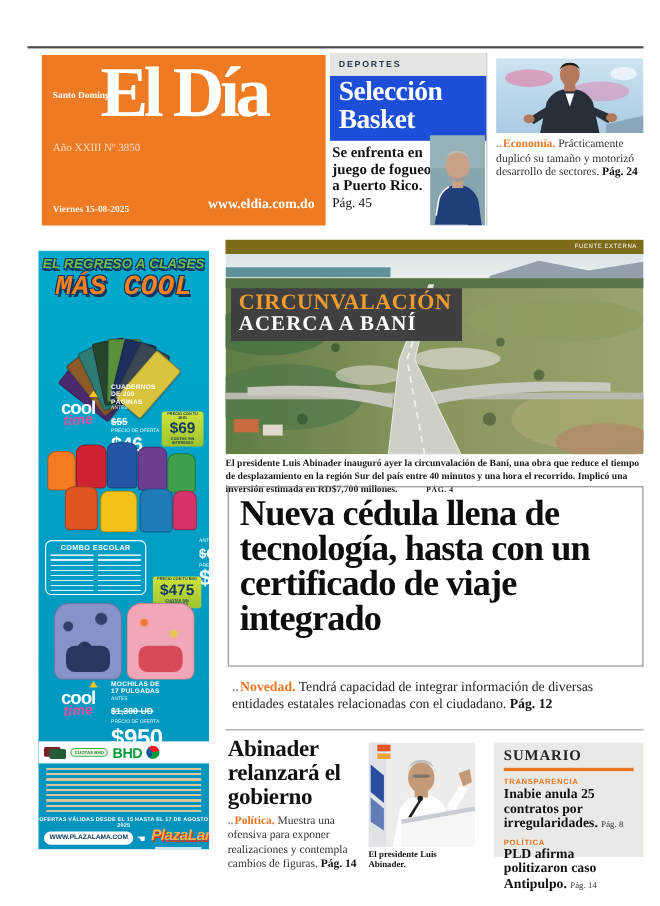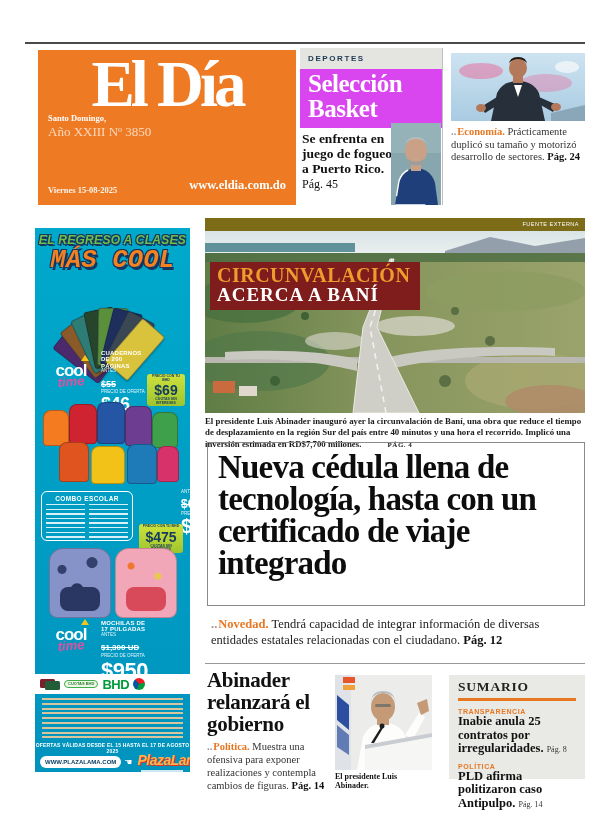--- a/index.html
+++ b/index.html
@@ -7,30 +7,30 @@
   .page { position:relative; width:600px; height:824px; background:#fff;
           font-family:"Liberation Serif", serif; color:#111; overflow:hidden; }
 
   .top-rule { position:absolute; left:25px; top:42px; width:560px; border-top:2px solid #4a4a4a; }
 
   
   .masthead { position:absolute; left:38px; top:50px; width:258px; height:155px; background:#ee7b23; color:#fff; }
   .mast-logo { font-size:65px; font-weight:bold; letter-spacing:-4px; line-height:.95; text-align:center; padding-top:4px; }
   .mast-meta { position:absolute; left:10px; bottom:9px; font-size:8.5px; line-height:1.3; }
   .mast-city { font-weight:bold; }
-  .mast-edition { opacity:.7; font-size:13px; }
+  .mast-edition { opacity:.7; font-size:10px;margin-top:36px; }
   .mast-date { font-weight:bold; opacity:.9;margin-top:44px; }
   .mast-site { position:absolute; right:10px; bottom:12px; font-weight:bold; font-size:12.5px; }
 
   
   .sports { position:absolute; left:300px; top:48px; width:143px; height:157px; border-right:1px solid #bfbfbf; }
   .sports-kicker { background:#e4e4e1; height:21px; line-height:21px; padding-left:8px;
                    font-family:"Liberation Sans", sans-serif; font-size:8px; font-weight:bold;
                    letter-spacing:1.6px; color:#1c3752; }
-  .sports-title { background:#d946ef; color:#fff; font-weight:bold; font-size:25px; line-height:.98;
+  .sports-title { background:#1d4ed8; color:#fff; font-weight:bold; font-size:25px; line-height:.98;
                   padding:3px 4px 7px 8px; letter-spacing:-.5px; }
   .sports-deck { position:absolute; left:2px; top:83px; width:92px; font-size:13.5px; font-weight:bold; line-height:1.12; }
   .sports-page { display:block; font-weight:normal; font-size:12px; margin-top:2px; }
   .sports-photo { position:absolute; right:1px; bottom:0; width:50px; height:82px; }
 
   
   .bank { position:absolute; left:451px; top:48px; width:134px; }
   .bank-headline { font-size:15.5px; font-weight:bold; line-height:1.08; letter-spacing:-.2px; }
   .bank-photo { width:134px; height:68px; margin-top:5px; display:block; }
   .bank-deck { font-size:10.5px; line-height:1.2; margin-top:5px; color:#333; }
@@ -91,21 +91,21 @@
   .hand { font-size:9px; color:#fff; }
   .plz-logo { font-size:14px; font-weight:bold; font-style:italic; color:#ffb24d;
               text-shadow:1px 1px 0 #e8311a; letter-spacing:-.5px; margin-left:2px; }
   .plz-tag { height:2px; width:42px; background:rgba(255,255,255,.8); margin:1px 0 0 6px; }
 
   
   .credit-bar { position:absolute; left:205px; top:218px; width:380px; height:13px; background:#7c6b17;
                 color:#fff; font-family:"Liberation Sans", sans-serif; font-size:5.5px; letter-spacing:.5px;
                 text-align:right; line-height:13px; padding-right:6px; }
   .main-photo { position:absolute; left:205px; top:231px; width:380px; height:182px; }
-  .photo-label { position:absolute; left:210px; top:262px; background:#7f1d1d; padding:3px 10px 5px 7px; line-height:1.02; }
+  .photo-label { position:absolute; left:210px; top:262px; background:#404040; padding:3px 10px 5px 7px; line-height:1.02; }
   .photo-label .l1 { color:#ef9b2d; font-size:20px; font-weight:bold; letter-spacing:.5px; }
   .photo-label .l2 { color:#fff; font-size:19px; font-weight:bold; letter-spacing:1px; }
 
   .main-caption { position:absolute; left:205px; top:416px; width:380px; font-size:8.8px; font-weight:bold;
                   line-height:1.3; color:#1a1a1a; }
   .cap-page { font-size:7px; letter-spacing:.5px;margin-left:24px; }
 
   
   .lead-box { position:absolute; left:207px; top:442px; width:378px; height:164px; border:1.5px solid #8a8a8a;
               padding:8px 10px; }

